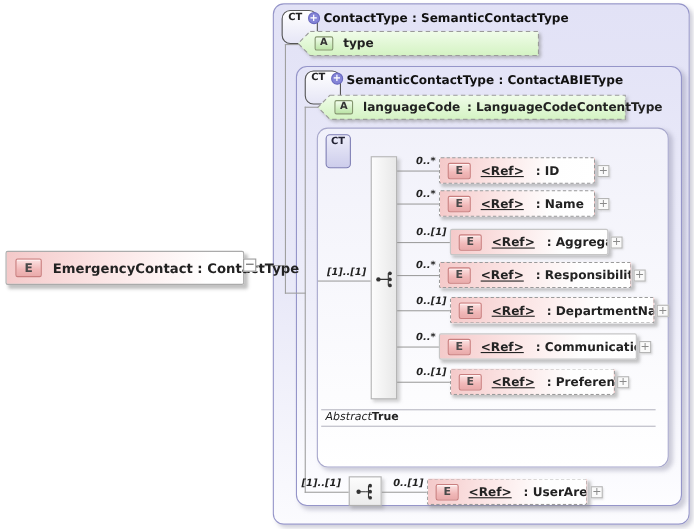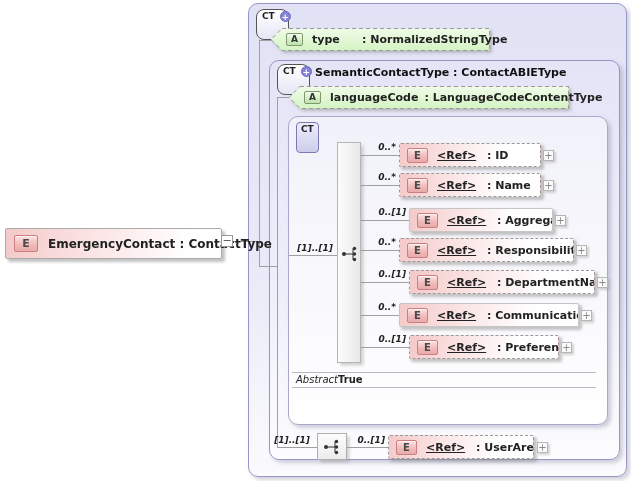--- a/index.html
+++ b/index.html
@@ -110,29 +110,29 @@
   <div class="hline" style="left:361px;top:315px;width:38px"></div>
   <div class="hline" style="left:361px;top:347px;width:48px"></div>
 
   <div class="rootbox">
     <span class="e-icon">E</span>
     <span>EmergencyContact : ContactType</span>
   </div>
   <div class="minus">−</div>
 
   <span class="ct-badge" style="left:256px;top:9px"><span>CT</span><span class="plus-circle">+</span></span>
+  <div class="hdr" style="left:294px;top:10px">ContactType : SemanticContactType</div>
 
   <div class="attr" style="left:270px;top:28px;width:220px;height:23px">
     <svg width="220" height="23">
         <path d="M12,0.5 L219.5,0.5 L219.5,22.5 L12,22.5 L1,11.5 Z" fill="url(#gGreen)" stroke="#9a9a9a" stroke-dasharray="4 3"></path>
       </svg>
     <div class="attr-content">
       <span class="a-icon">A</span>
       <span class="wname">type</span>
-      <span>: NormalizedStringType</span>
     </div>
   </div>
 
   <span class="ct-badge" style="left:277px;top:64px"><span>CT</span><span class="plus-circle">+</span></span>
   <div class="hdr" style="left:315px;top:66px">SemanticContactType : ContactABIEType</div>
 
   <div class="attr" style="left:288px;top:86px;width:281px;height:23px">
     <svg width="281" height="23">
         <path d="M12,0.5 L280.5,0.5 L280.5,22.5 L12,22.5 L1,11.5 Z" fill="url(#gGreen)" stroke="#9a9a9a" stroke-dasharray="4 3"></path>
       </svg>

